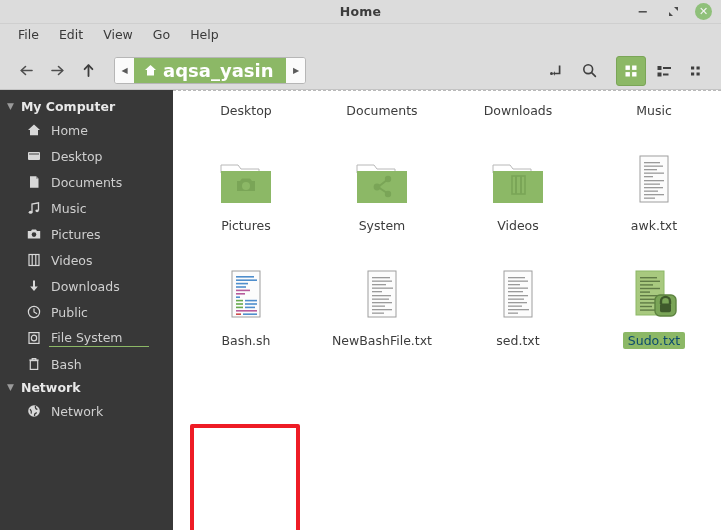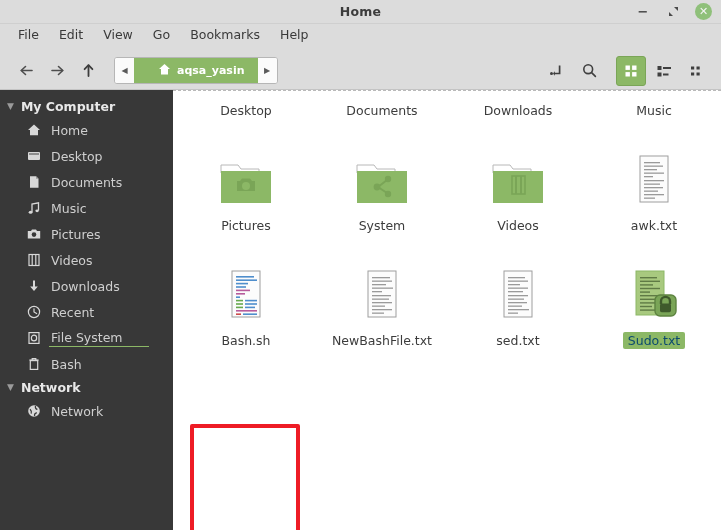--- a/index.html
+++ b/index.html
@@ -88,22 +88,22 @@
   }
   .path-arrow {
     width: 19px; background: #fbfbfb;
     display: flex; align-items: center; justify-content: center;
     cursor: pointer; color: #5a5a5a;
   }
   .path-crumb {
     background: #8cb866;
     color: #ffffff;
     display: flex; align-items: center; gap: 6px;
-    padding: 0 13px 0 24px;
-    font-size: 11px; font-weight: bold;
+    padding: 0 13px 0 10px;
+    font-size: 18px; font-weight: bold;
     cursor: pointer;
   }
   .path-crumb .home-glyph { display: block; }
 
   .toolbar-right {
     margin-left: auto; display: flex; align-items: center; gap: 3px;
   }
   .tool-btn {
     width: 30px; height: 30px; border-radius: 3px;
     display: flex; align-items: center; justify-content: center;
@@ -218,21 +218,20 @@
       </div>
       <div class="win-btn win-close">✕</div>
     </div>
   </div>
 
   <div class="menubar">
     <div class="menu-item">File</div>
     <div class="menu-item">Edit</div>
     <div class="menu-item">View</div>
     <div class="menu-item">Go</div>
-    <div class="menu-item">Bookmarks</div>
     <div class="menu-item">Help</div>
   </div>
 
   <div class="toolbar">
     <div class="nav-group">
       <div class="nav-btn">
         <svg width="17" height="17" viewBox="0 0 17 17" fill="none" stroke="#4d4d4d" stroke-width="1.6" stroke-linecap="round" stroke-linejoin="round">
           <path d="M14 8.5 H3.5"></path>
             <path d="M7.5 4.5 L3.2 8.5 L7.5 12.5"></path>
         </svg>
@@ -386,21 +385,21 @@
         <span class="slabel">Downloads</span>
       </div>
 
       <div class="side-item">
         <span class="sicon">
           <svg width="14" height="14" viewBox="0 0 14 14" fill="none" stroke="#d8d8d8" stroke-width="1.2">
               <circle cx="7" cy="7" r="5.6"></circle>
               <path d="M7 3.8 V7 L9.6 8.6" stroke-linecap="round"></path>
             </svg>
         </span>
-        <span class="slabel">Recent</span>
+        <span class="slabel">Public</span>
       </div>
 
       <div class="side-item hovered">
         <span class="sicon">
           <svg width="14" height="14" viewBox="0 0 14 14" fill="none" stroke="#d8d8d8" stroke-width="1.2">
               <rect x="2" y="1.6" width="10" height="10.8"></rect>
               <rect x="4.4" y="4.2" width="5.2" height="5.6" rx="2.6"></rect>
             </svg>
         </span>
         <span class="slabel">File System</span>

